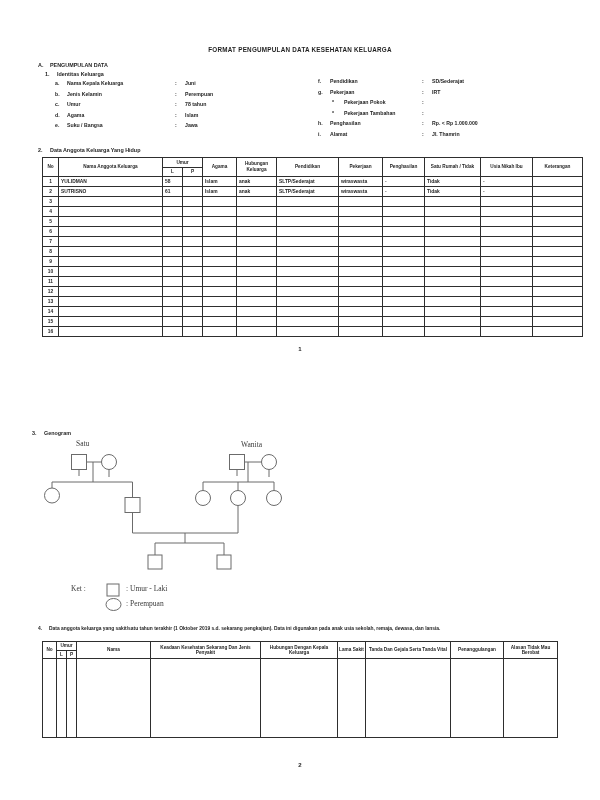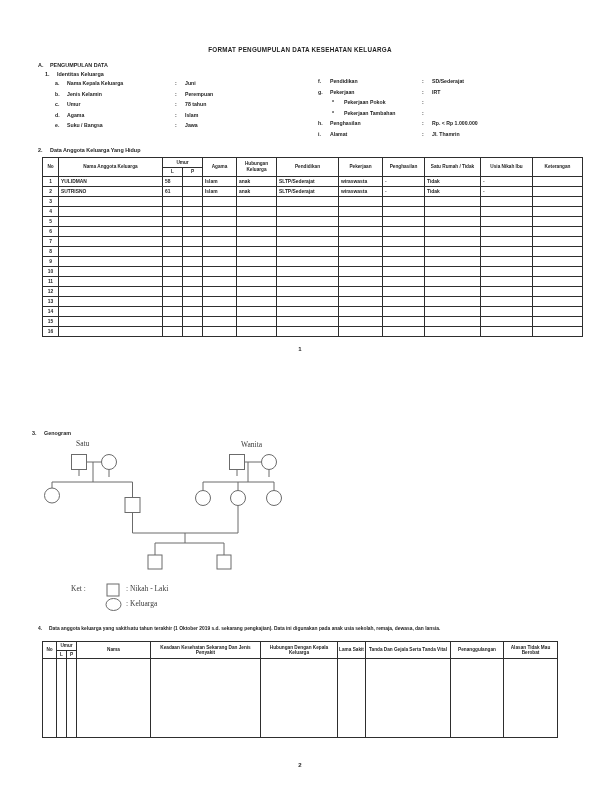--- a/index.html
+++ b/index.html
@@ -391,22 +391,22 @@
   <div class="abs pgnum" style="top:346px">1</div>
 
   <div class="abs h" style="left:32px;top:430px">
     <span class="num">3.</span>
     <span>Genogram</span>
   </div>
 
   <span class="abs glabel" style="left:76px;top:439px">Satu</span>
   <span class="abs glabel" style="left:241px;top:440px">Wanita</span>
   <span class="abs glabel" style="left:71px;top:584px">Ket :</span>
-  <span class="abs glabel" style="left:126px;top:584px">: Nikah - Laki</span>
-  <span class="abs glabel" style="left:126px;top:599px">: Keluarga</span>
+  <span class="abs glabel" style="left:126px;top:584px">: Umur - Laki</span>
+  <span class="abs glabel" style="left:126px;top:599px">: Perempuan</span>
 
   <svg class="abs" style="left:40px;top:438px" width="340" height="185" viewBox="0 0 340 185">
     <g stroke="#6b6b6b" fill="none" stroke-width="1">
 
       <line x1="46.5" y1="24" x2="61.5" y2="24"></line>
       <rect x="31.5" y="16.5" width="15" height="15"></rect>
       <circle cx="69" cy="24" r="7.5"></circle>
       <line x1="39" y1="31.5" x2="39" y2="38"></line>
       <line x1="69" y1="31.5" x2="69" y2="39"></line>
       <line x1="53" y1="24" x2="53" y2="44"></line>

